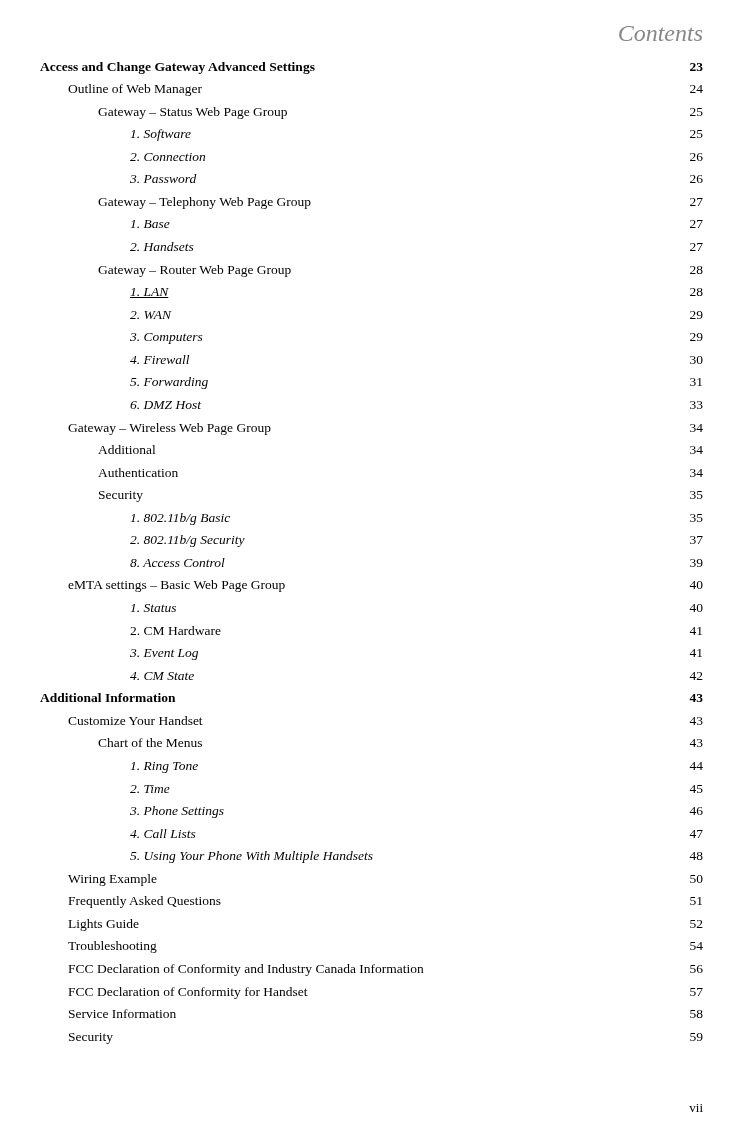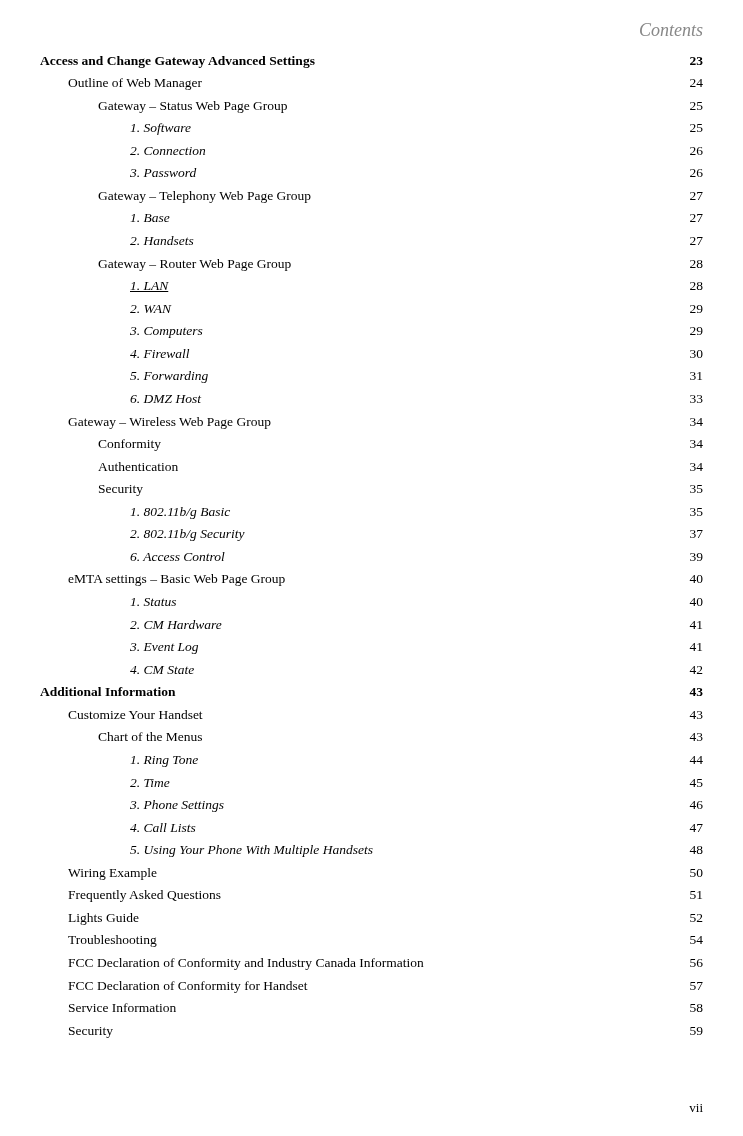--- a/index.html
+++ b/index.html
@@ -10,21 +10,21 @@
       font-family: Times New Roman, Times, serif;
       font-size: 13.5px;
       color: #000;
       padding: 20px 40px 40px 40px;
       position: relative;
     }
 
     .page-header {
       text-align: right;
       font-style: italic;
-      font-size: 18px;
+      font-size: 24px;
       color: #888;
       margin-bottom: 8px;
       font-family: 'Times New Roman', serif;
     }
 
     .toc-table {
       width: 100%;
       border-collapse: collapse;
     }
 
@@ -123,53 +123,53 @@
       </tr>
       <tr>
         <td class="entry-text" style="padding-left: 90px;"><span style="font-style: italic;">6. DMZ Host</span></td>
         <td class="entry-page">33</td>
       </tr>
       <tr>
         <td class="entry-text" style="padding-left: 28px;"><span>Gateway – Wireless Web Page Group</span></td>
         <td class="entry-page">34</td>
       </tr>
       <tr>
-        <td class="entry-text" style="padding-left: 58px;"><span>Conformity</span></td>
+        <td class="entry-text" style="padding-left: 58px;"><span>Additional</span></td>
         <td class="entry-page">34</td>
       </tr>
       <tr>
         <td class="entry-text" style="padding-left: 58px;"><span>Authentication</span></td>
         <td class="entry-page">34</td>
       </tr>
       <tr>
         <td class="entry-text" style="padding-left: 58px;"><span>Security</span></td>
         <td class="entry-page">35</td>
       </tr>
       <tr>
         <td class="entry-text" style="padding-left: 90px;"><span style="font-style: italic;">1. 802.11b/g Basic</span></td>
         <td class="entry-page">35</td>
       </tr>
       <tr>
         <td class="entry-text" style="padding-left: 90px;"><span style="font-style: italic;">2. 802.11b/g Security</span></td>
         <td class="entry-page">37</td>
       </tr>
       <tr>
-        <td class="entry-text" style="padding-left: 90px;"><span style="font-style: italic;">6. Access Control</span></td>
+        <td class="entry-text" style="padding-left: 90px;"><span style="font-style: italic;">8. Access Control</span></td>
         <td class="entry-page">39</td>
       </tr>
       <tr>
         <td class="entry-text" style="padding-left: 28px;"><span>eMTA settings – Basic Web Page Group</span></td>
         <td class="entry-page">40</td>
       </tr>
       <tr>
         <td class="entry-text" style="padding-left: 90px;"><span style="font-style: italic;">1. Status</span></td>
         <td class="entry-page">40</td>
       </tr>
       <tr>
-        <td class="entry-text" style="padding-left: 90px;"><span style="font-style: italic;">2. CM Hardware</span></td>
+        <td class="entry-text" style="padding-left: 90px;"><span style="">2. CM Hardware</span></td>
         <td class="entry-page">41</td>
       </tr>
       <tr>
         <td class="entry-text" style="padding-left: 90px;"><span style="font-style: italic;">3. Event Log</span></td>
         <td class="entry-page">41</td>
       </tr>
       <tr>
         <td class="entry-text" style="padding-left: 90px;"><span style="font-style: italic;">4. CM State</span></td>
         <td class="entry-page">42</td>
       </tr>

